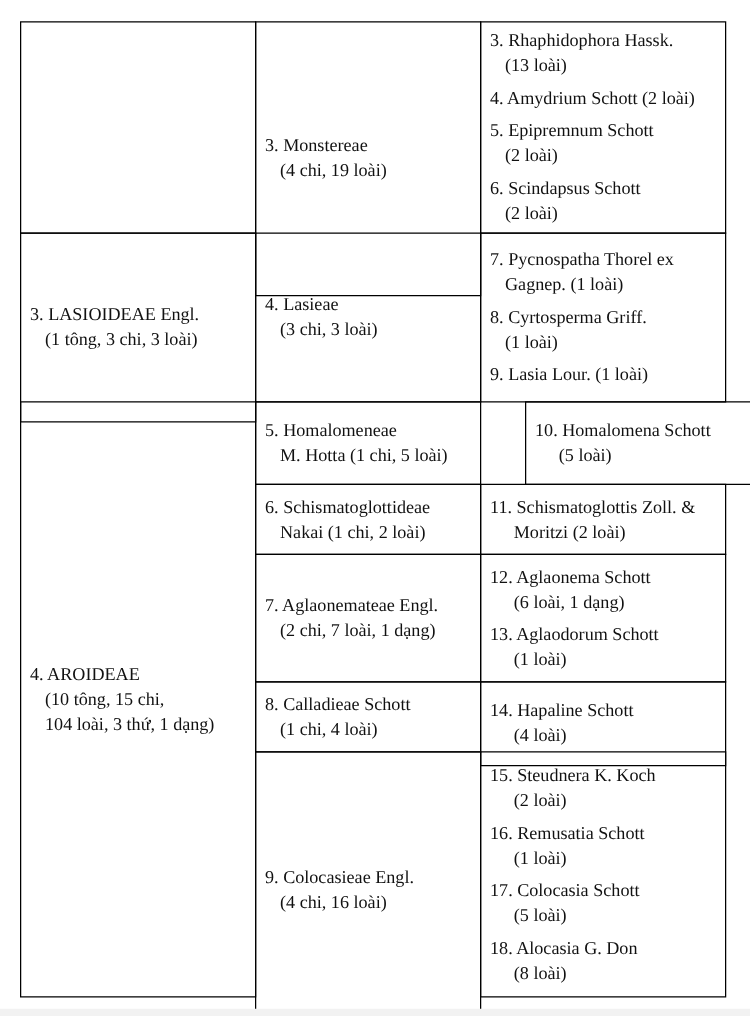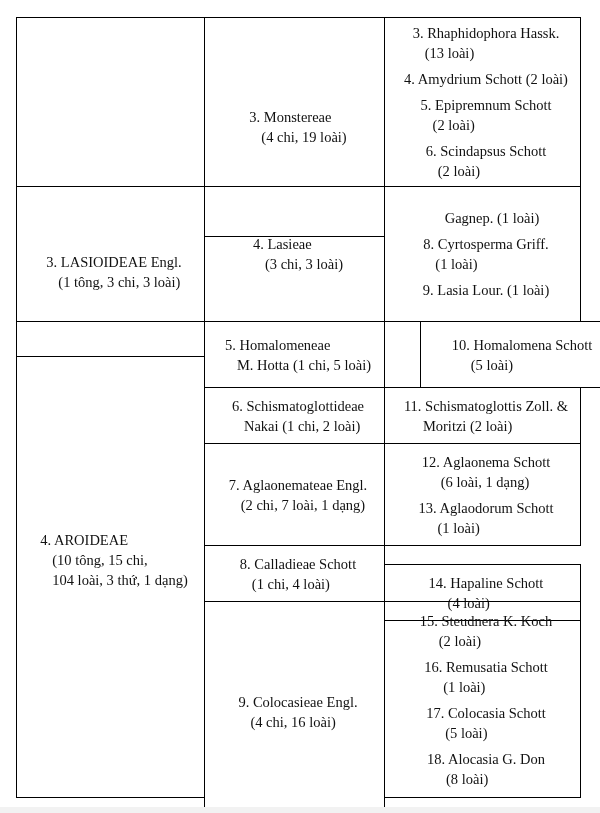--- a/index.html
+++ b/index.html
@@ -6,21 +6,21 @@
   body {
     width: 600px; height: 813px; background: #ffffff; position: relative; overflow: hidden;
     font-family: "Liberation Serif", "DejaVu Serif", serif; font-size: 14.5px; color: #111;
   }
   .bottom-strip { position: absolute; left: 0; top: 807px; width: 600px; height: 6px; background: #f2f2f2; }
   .table { position: absolute; left: 16px; top: 17px; width: 564px; height: 780px; }
   .cell { position: absolute; box-sizing: border-box; border: 1px solid #000; }
   .cell.col1 { left: 0; width: 189px; }
   .cell.col2 { left: 188px; width: 181px; }
   .cell.col3 { left: 368px; width: 197px; }
-  .vc { display: flex; flex-direction: column; justify-content: center; align-items: center; }
+  .vc { display: flex; flex-direction: column; justify-content: center; }
   .tx { padding-left: 7px; line-height: 20px; }
   .tx .l2 { display: block; padding-left: 12px; }
   .tx3 .l2 { display: block; padding-left: 12px; }
   .tx3.w .l2 { padding-left: 19px; }
   .tx3 { padding-left: 7px; line-height: 20px; margin: 3px 0; }
   .l1 { display: block; white-space: nowrap; }
 </style>
 </head>
 <body>
 
@@ -44,34 +44,35 @@
     <div class="tx3">
       <span class="l1">5. Epipremnum Schott</span>
       <span class="l2">(2 loài)</span>
     </div>
     <div class="tx3">
       <span class="l1">6. Scindapsus Schott</span>
       <span class="l2">(2 loài)</span>
     </div>
   </div>
 
-  <div class="cell col1 vc" style="top:169px;height:171px;">
+  <div class="cell col1 vc" style="top:169px;height:152px;">
     <div class="tx">
       <span class="l1">3. LASIOIDEAE Engl.</span>
       <span class="l2">(1 tông, 3 chi, 3 loài)</span>
     </div>
   </div>
   <div class="cell col2 vc" style="top:169px;height:136px;">
     <div class="tx">
       <span class="l1">4. Lasieae</span>
       <span class="l2">(3 chi, 3 loài)</span>
     </div>
   </div>
   <div class="cell col3 vc" style="top:169px;height:136px;">
     <div class="tx3">
+      <span class="l1">7. Pycnospatha Thorel ex</span>
       <span class="l2">Gagnep. (1 loài)</span>
     </div>
     <div class="tx3">
       <span class="l1">8. Cyrtosperma Griff.</span>
       <span class="l2">(1 loài)</span>
     </div>
     <div class="tx3">
       <span class="l1">9. Lasia Lour. (1 loài)</span>
     </div>
   </div>
@@ -126,21 +127,21 @@
       <span class="l2">(1 loài)</span>
     </div>
   </div>
 
   <div class="cell col2 vc" style="top:528px;height:57px;">
     <div class="tx">
       <span class="l1">8. Calladieae Schott</span>
       <span class="l2">(1 chi, 4 loài)</span>
     </div>
   </div>
-  <div class="cell col3 vc" style="top:528px;height:57px;margin-top:19px;">
+  <div class="cell col3 vc" style="top:528px;height:68px;">
     <div class="tx3 w">
       <span class="l1">14. Hapaline Schott</span>
       <span class="l2">(4 loài)</span>
     </div>
   </div>
 
   <div class="cell col2 vc" style="top:584px;height:222px;">
     <div class="tx">
       <span class="l1">9. Colocasieae Engl.</span>
       <span class="l2">(4 chi, 16 loài)</span>

